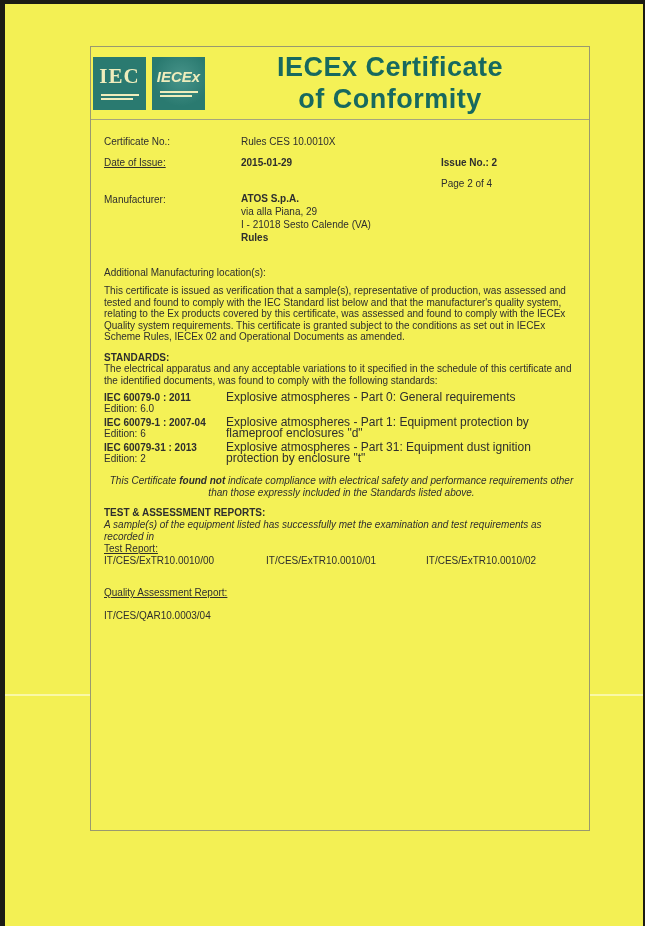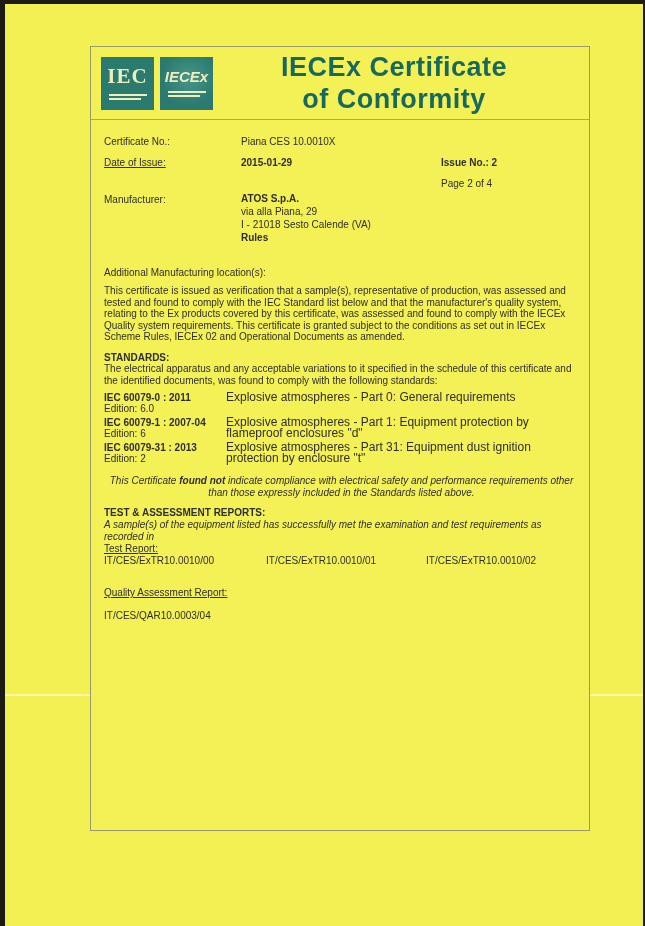--- a/index.html
+++ b/index.html
@@ -18,21 +18,21 @@
   }
   .cert-box{
     position:absolute;left:90px;top:46px;width:500px;height:785px;
     border:1px solid #99996f;background:#f4f156;box-sizing:border-box;
   }
   
   .header{
     position:absolute;left:0;top:0;width:100%;height:73px;
     border-bottom:1px solid #a5a57d;display:flex;align-items:center;box-sizing:border-box;
   }
-  .logos{display:flex;gap:6px;margin-left:10px;}
+  .logos{display:flex;gap:6px;margin-left:2px;}
   .logo{
     width:53px;height:53px;background:#2a7a70;color:#efedbc;
     display:flex;flex-direction:column;align-items:center;justify-content:center;
     box-sizing:border-box;position:relative;overflow:hidden;
   }
   .logo .logo-text{font-weight:bold;letter-spacing:1px;line-height:1;z-index:1;}
   .logo.iec .logo-text{font-size:21px;font-family:"Liberation Serif",serif;}
   .logo.iecex{background:radial-gradient(circle at 55% 40%, #48948a 0%, #2a7a70 65%);}
   .logo.iecex .logo-text{font-size:15px;font-style:italic;letter-spacing:0;}
   .logo .bars{z-index:1;margin-top:5px;width:38px;}
@@ -87,21 +87,21 @@
     </div>
     <div class="title-wrap">
       <div class="page-title">
         <div>IECEx Certificate</div>
         <div>of Conformity</div>
       </div>
     </div>
   </div>
 
   <div class="abs lbl" style="left:13px;top:89px;">Certificate No.:</div>
-  <div class="abs val" style="left:150px;top:89px;">Piana CES 10.0010X</div>
+  <div class="abs val" style="left:150px;top:89px;">Rules CES 10.0010X</div>
 
   <div class="abs lbl" style="left:13px;top:110px;text-decoration:underline;">Date of Issue:</div>
   <div class="abs val b" style="left:150px;top:110px;">2015-01-29</div>
   <div class="abs val b" style="left:350px;top:110px;">Issue No.: 2</div>
 
   <div class="abs val" style="left:350px;top:131px;">Page 2 of 4</div>
 
   <div class="abs lbl" style="left:13px;top:147px;">Manufacturer:</div>
   <div class="abs addr" style="left:150px;top:145px;">
     <div class="b">ATOS S.p.A.</div>

